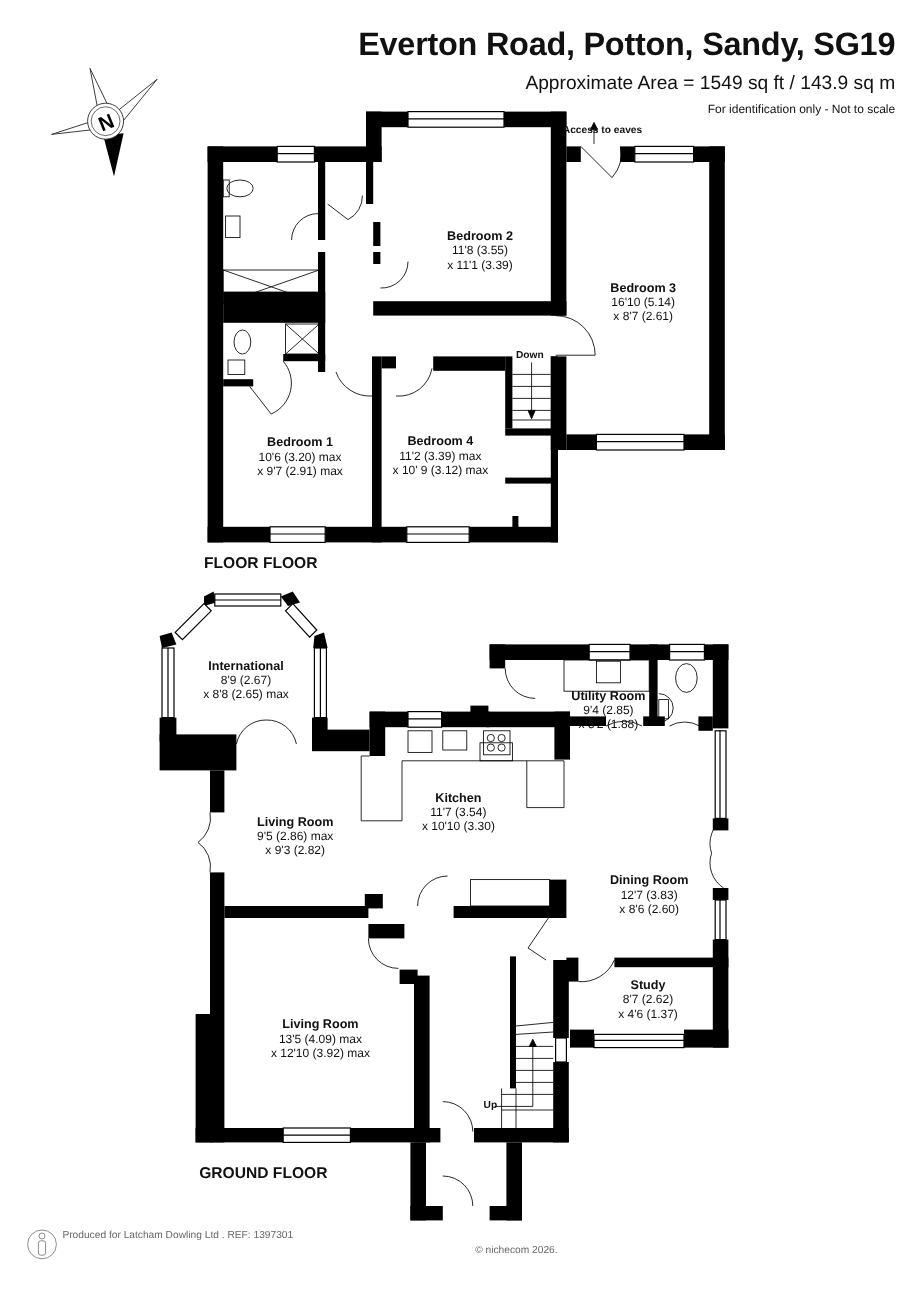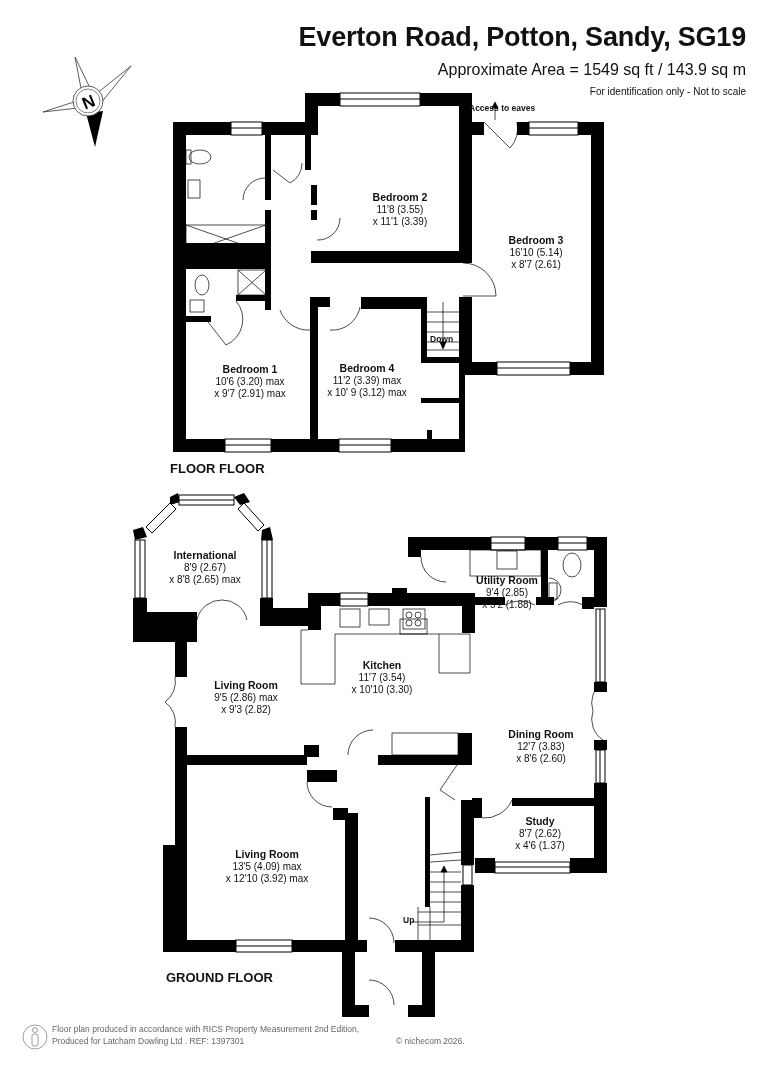--- a/index.html
+++ b/index.html
@@ -296,21 +296,21 @@
   <span class="name">Bedroom 1</span>
   <span class="dim">10'6 (3.20) max</span>
   <span class="dim">x 9'7 (2.91) max</span>
 </div>
 <div class="room-label" style="left:367px; top:362px;">
   <span class="name">Bedroom 4</span>
   <span class="dim">11'2 (3.39) max</span>
   <span class="dim">x 10' 9 (3.12) max</span>
 </div>
 <div class="tiny" style="left:469px; top:103px;">Access to eaves</div>
-<div class="tiny" style="left:430px; top:290px;margin-top:44px;">Down</div>
+<div class="tiny" style="left:430px; top:290px;">Down</div>
 <div class="floor-label" style="left:170px; top:461px;">FLOOR FLOOR</div>
 
 <div class="room-label" style="left:205px; top:549px;">
   <span class="name">International</span>
   <span class="dim">8'9 (2.67)</span>
   <span class="dim">x 8'8 (2.65) max</span>
 </div>
 <div class="room-label" style="left:507px; top:574px;">
   <span class="name">Utility Room</span>
   <span class="dim">9'4 (2.85)</span>
@@ -343,16 +343,15 @@
 </div>
 <div class="tiny" style="left:403px; top:915px;">Up</div>
 <div class="floor-label" style="left:166px; top:970px;">GROUND FLOOR</div>
 
 <svg id="footer-icon" width="26" height="30" viewBox="0 0 26 30">
   <circle cx="13" cy="15" r="12" fill="none" stroke="#888" stroke-width="0.8"></circle>
   <circle cx="13" cy="8" r="2.5" fill="none" stroke="#888" stroke-width="0.8"></circle>
   <rect x="10" y="12" width="6" height="12" rx="2" fill="none" stroke="#888" stroke-width="0.8"></rect>
 </svg>
 <div id="footer">
-  <div>Floor plan produced in accordance with RICS Property Measurement 2nd Edition,</div>
   <div>Produced for Latcham Dowling Ltd .   REF: 1397301</div>
 </div>
 <div id="copyright">© nichecom 2026.</div>
 
 </body></html>

